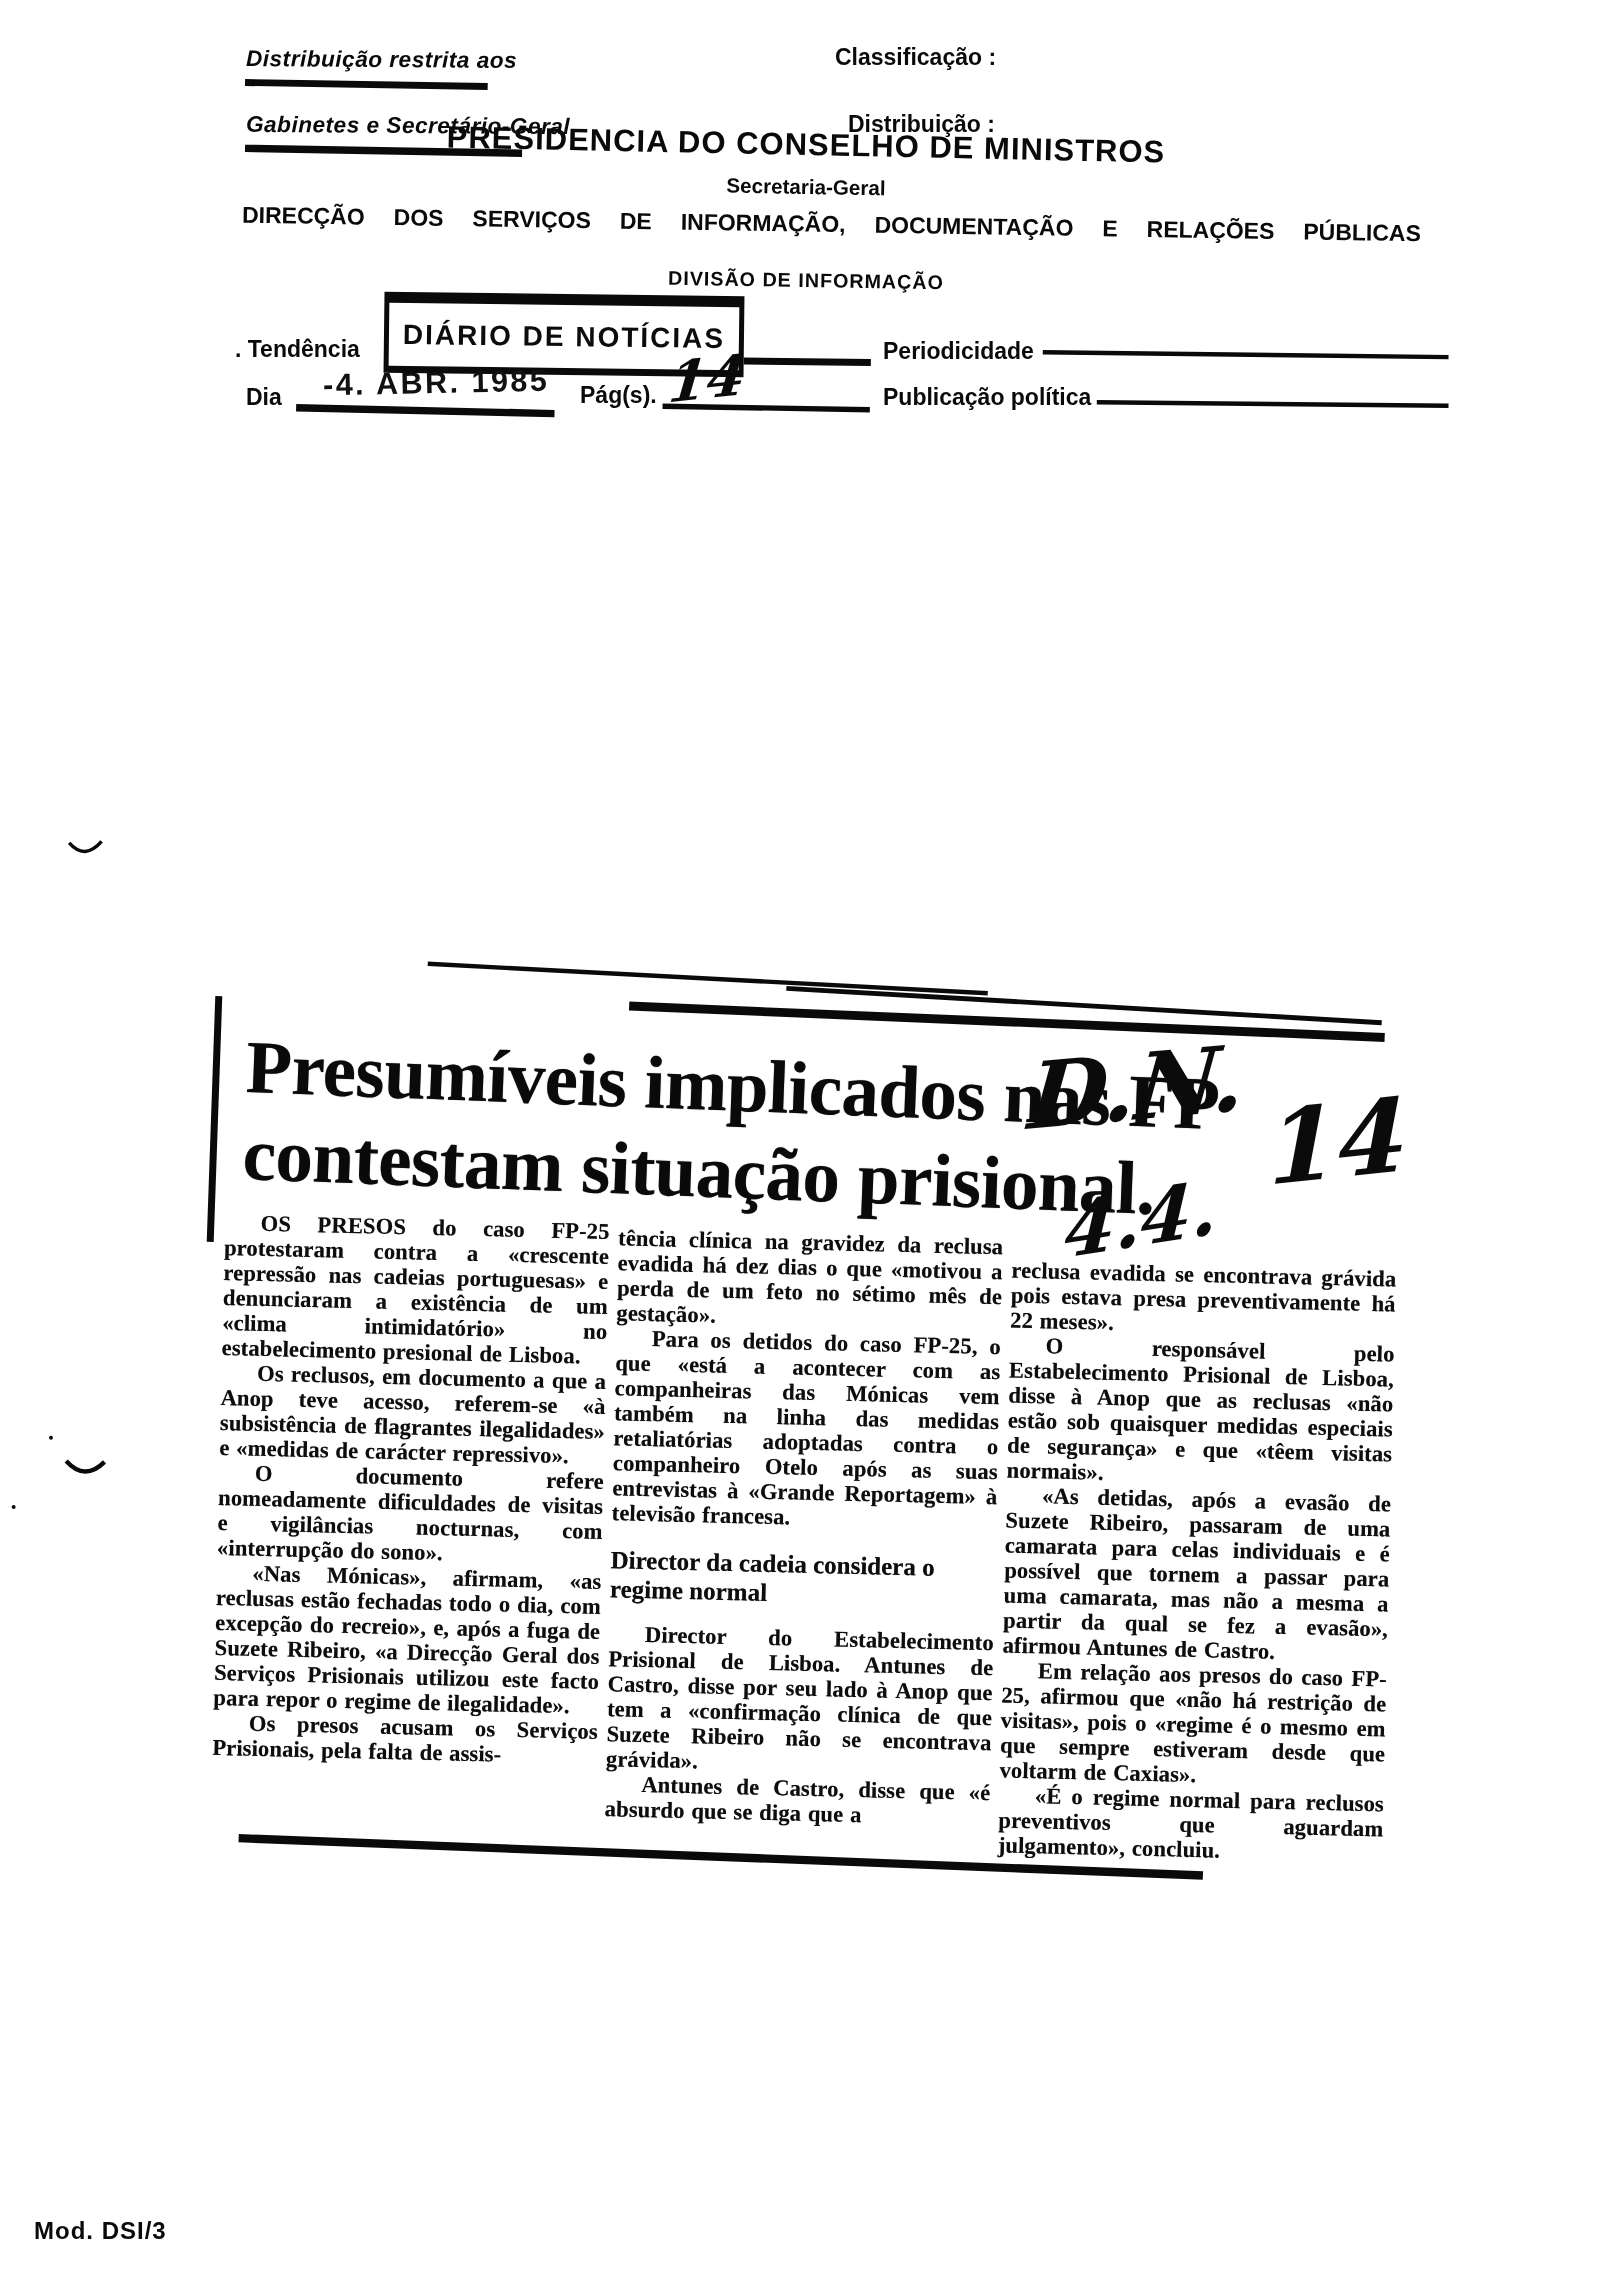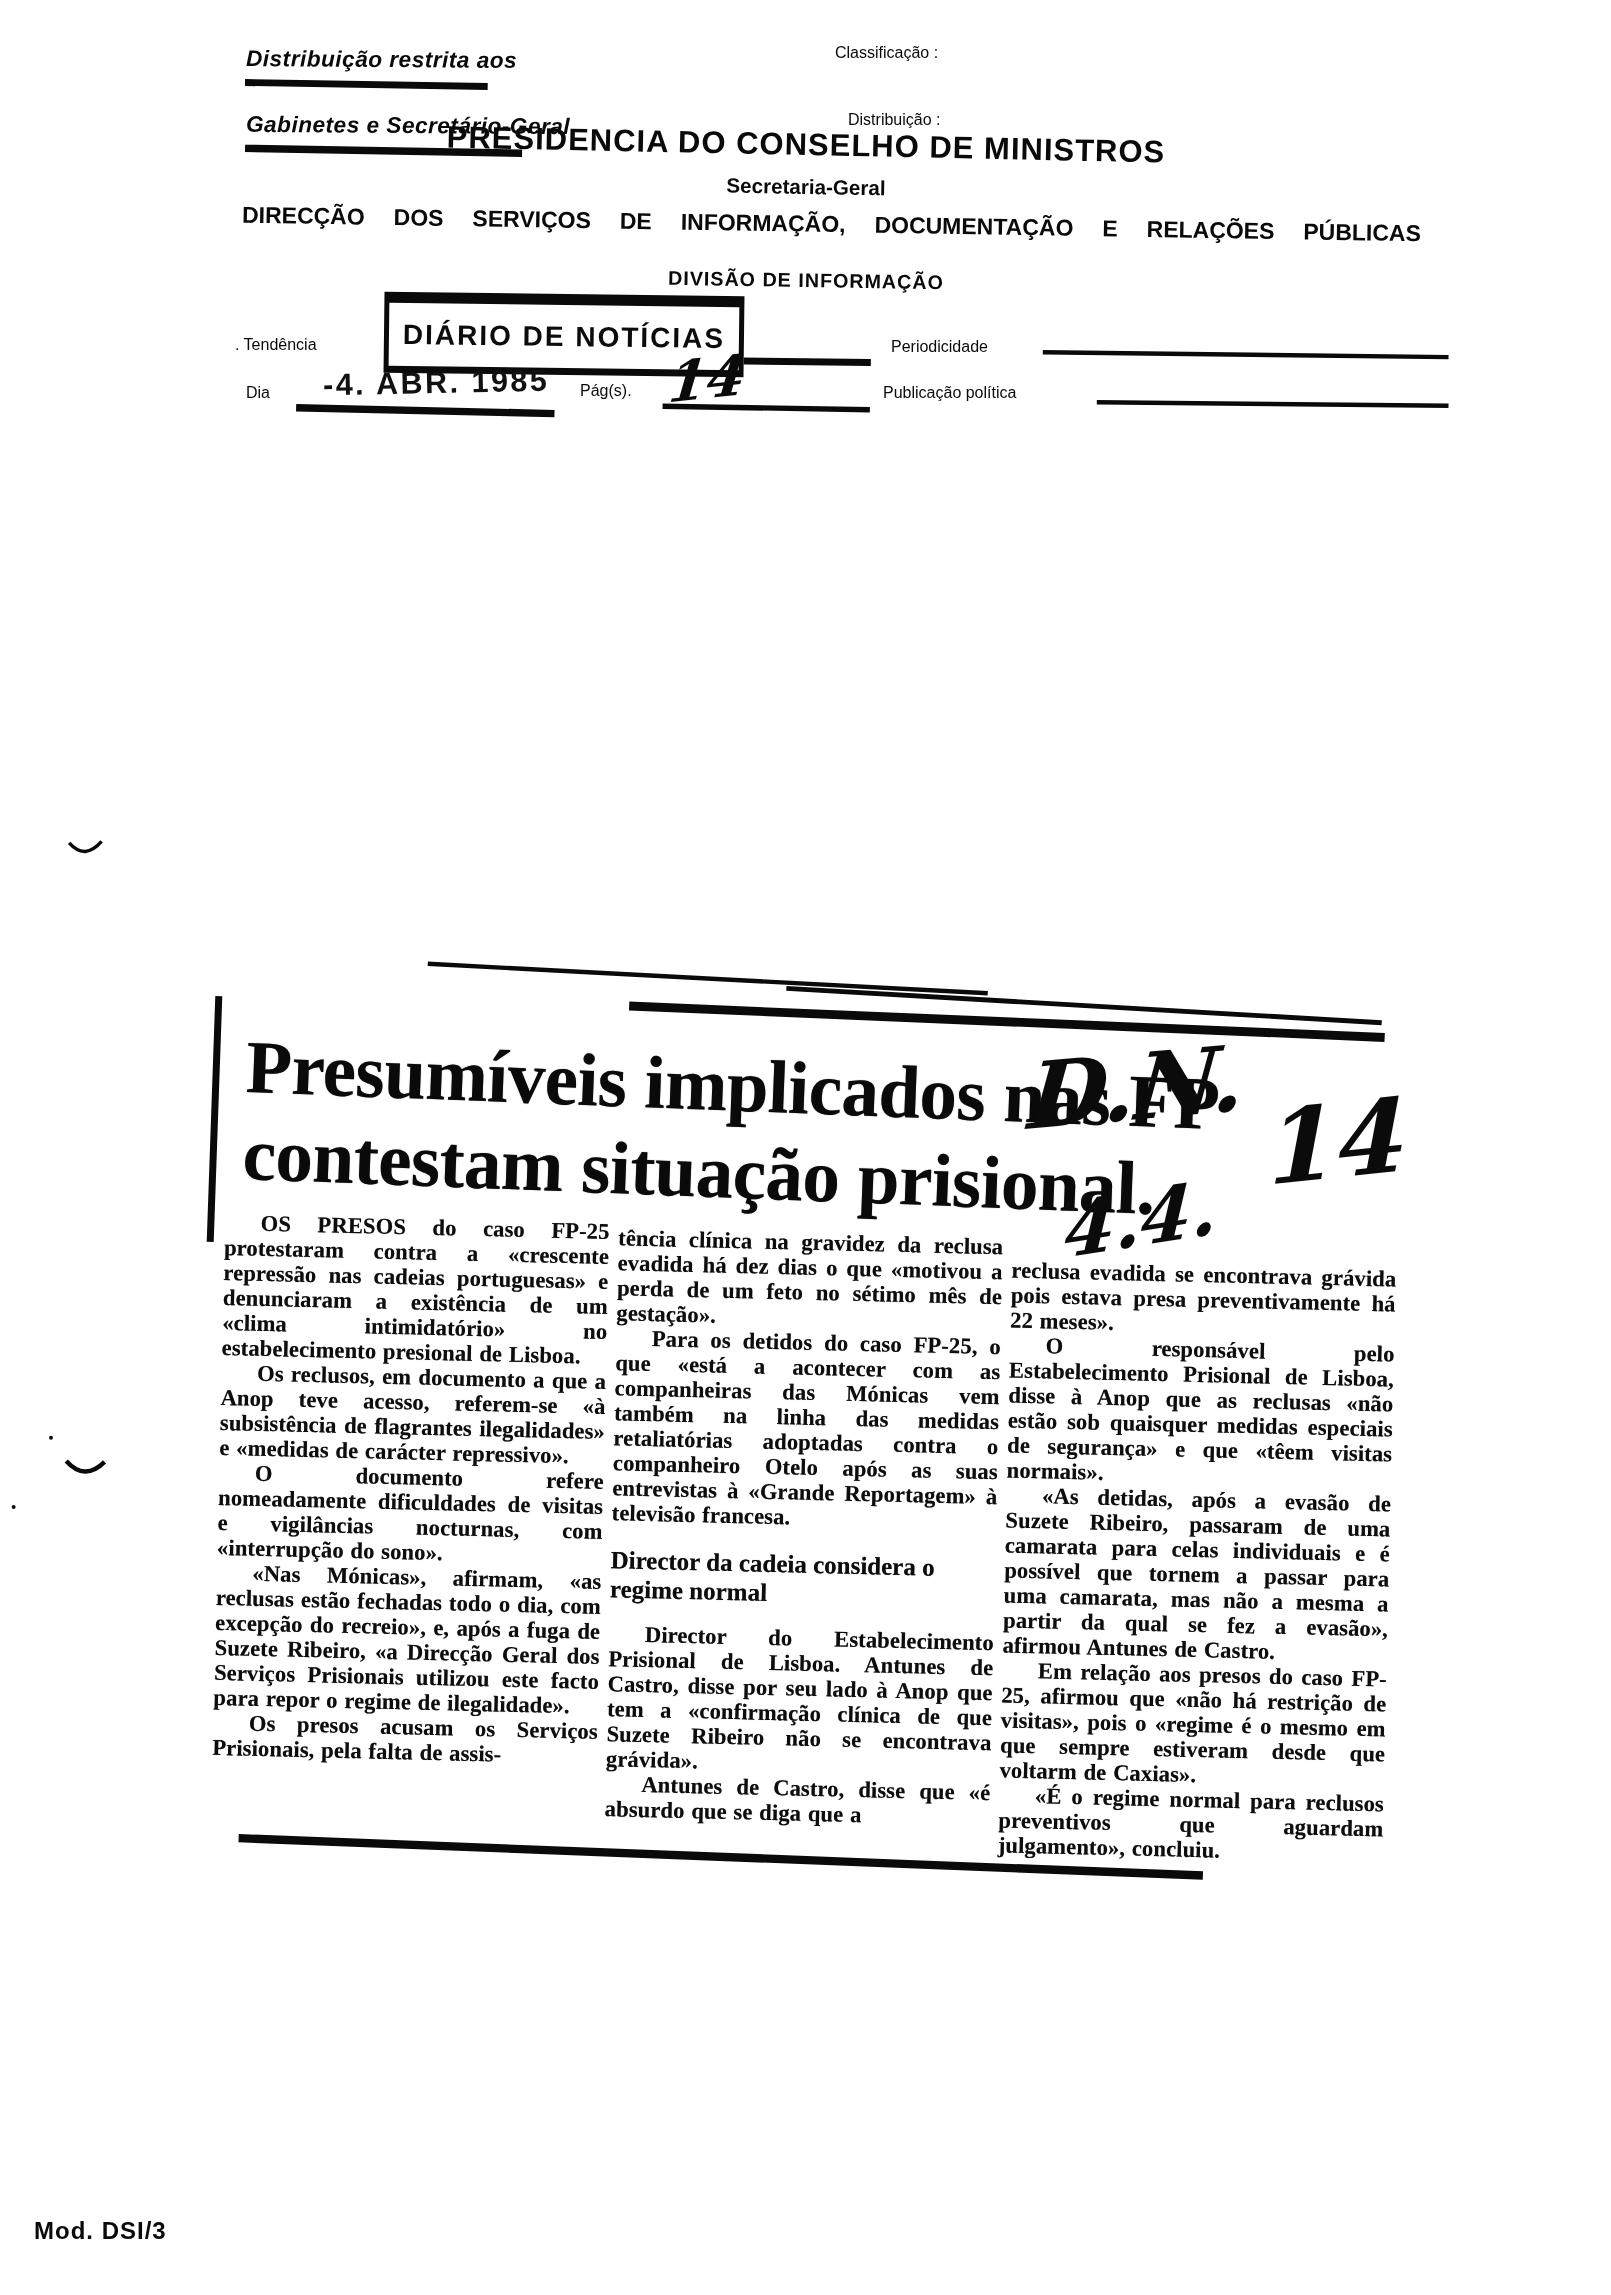--- a/index.html
+++ b/index.html
@@ -6,21 +6,21 @@
   body{
     width:1612px;height:2295px;position:relative;overflow:hidden;
     font-family:"Liberation Sans",sans-serif;color:#0a0a0a;
   }
   .abs{position:absolute;}
   
   .note-line{
     font-family:"Liberation Sans",sans-serif;font-weight:bold;font-style:italic;
     font-size:22.6px;letter-spacing:0.5px;transform:rotate(0.4deg);white-space:nowrap;
   }
-  .form-label{font-weight:normal;font-size:16px;white-space:nowrap;}
+  .form-label{font-weight:bold;font-size:23px;white-space:nowrap;}
   .org-title{
     left:0;top:127px;width:1612px;text-align:center;font-weight:bold;font-size:31px;
     letter-spacing:1px;transform:rotate(1.2deg);white-space:nowrap;
   }
   .org-subtitle{left:0;top:175px;width:1612px;text-align:center;font-weight:bold;font-size:20.6px;transform:rotate(1deg);}
   .dept-line{
     left:242px;top:211px;width:1179px;font-weight:bold;font-size:23px;
     text-align:justify;text-align-last:justify;transform:rotate(0.9deg);
   }
   .division-line{left:0;top:269px;width:1612px;text-align:center;font-weight:bold;font-size:19.7px;letter-spacing:1px;transform:rotate(0.9deg);}
@@ -104,21 +104,21 @@
 
 <div class="abs org-title">PRESIDENCIA DO CONSELHO DE MINISTROS</div>
 <div class="abs org-subtitle">Secretaria-Geral</div>
 <div class="abs dept-line">DIRECÇÃO DOS SERVIÇOS DE INFORMAÇÃO, DOCUMENTAÇÃO E RELAÇÕES PÚBLICAS</div>
 <div class="abs division-line">DIVISÃO DE INFORMAÇÃO</div>
 
 <div class="abs form-label" style="left:235px;top:336px;">. Tendência</div>
 <div class="abs stamp-box">
   <span class="stamp-text">DIÁRIO DE NOTÍCIAS</span>
 </div>
-<div class="abs form-label" style="left:883px;top:338px;margin-left:8px;">Periodicidade</div>
+<div class="abs form-label" style="left:883px;top:338px;">Periodicidade</div>
 
 <div class="abs form-label" style="left:246px;top:384px;">Dia</div>
 <div class="abs date-stamp">-4. ABR. 1985</div>
 <div class="abs form-label" style="left:580px;top:382px;">Pág(s).</div>
 <div class="abs handwrite hw-pages">14</div>
 <div class="abs form-label" style="left:883px;top:384px;">Publicação política</div>
 
 <div class="abs headline-bar"></div>
 <div class="abs headline-block">
   <div class="headline-line">Presumíveis implicados nas FP</div>

